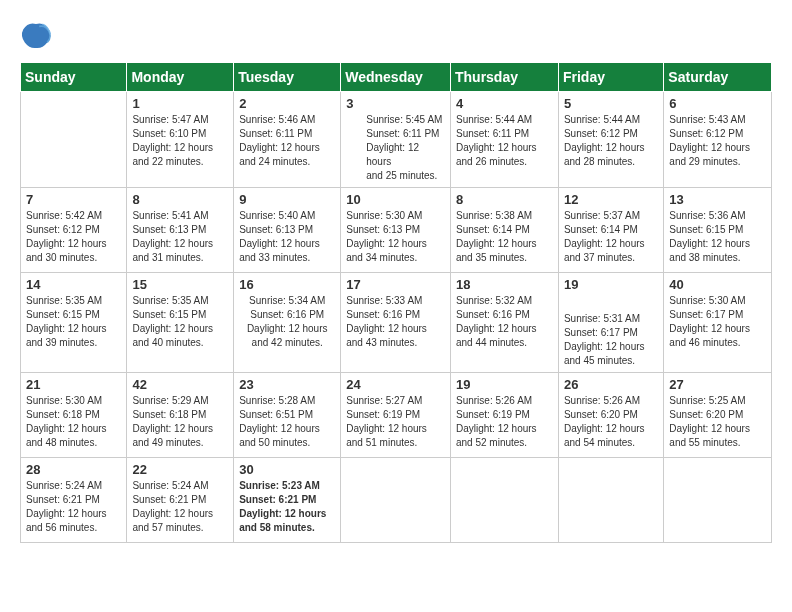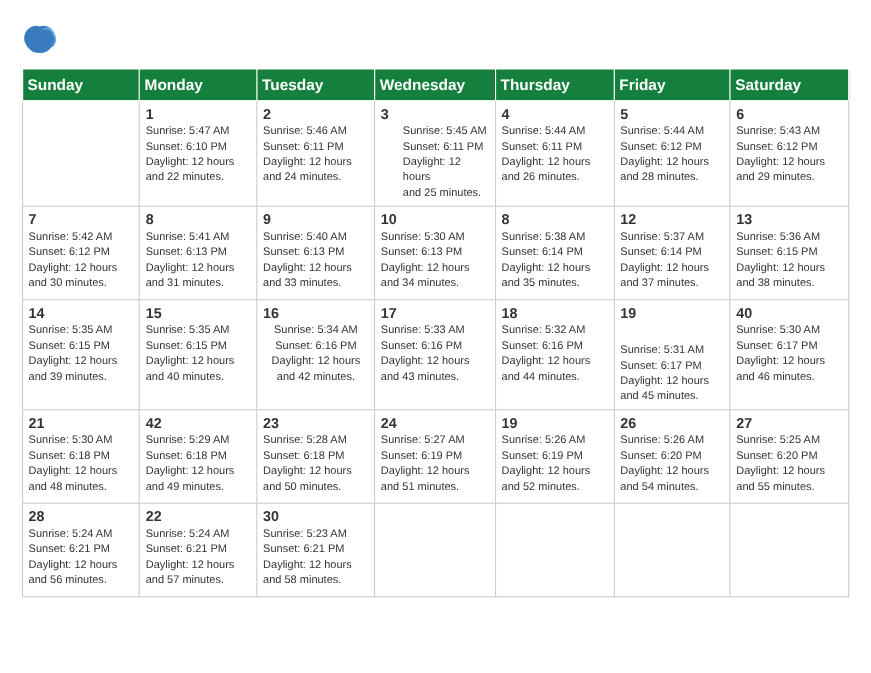--- a/index.html
+++ b/index.html
@@ -280,21 +280,21 @@
         <td>
           <span class="day-number">42</span>
           <div class="day-info" style="white-space: pre-line;">Sunrise: 5:29 AM
 Sunset: 6:18 PM
 Daylight: 12 hours
 and 49 minutes.</div>
         </td>
         <td>
           <span class="day-number">23</span>
           <div class="day-info" style="white-space: pre-line;">Sunrise: 5:28 AM
-Sunset: 6:18 PM
+Sunset: 6:51 PM
 Daylight: 12 hours
 and 50 minutes.</div>
         </td>
         <td>
           <span class="day-number">24</span>
           <div class="day-info" style="white-space: pre-line;">Sunrise: 5:27 AM
 Sunset: 6:19 PM
 Daylight: 12 hours
 and 51 minutes.</div>
         </td>
@@ -330,21 +330,21 @@
         </td>
         <td>
           <span class="day-number">22</span>
           <div class="day-info" style="white-space: pre-line;">Sunrise: 5:24 AM
 Sunset: 6:21 PM
 Daylight: 12 hours
 and 57 minutes.</div>
         </td>
         <td>
           <span class="day-number">30</span>
-          <div class="day-info" style="white-space: pre-line;">Sunrise: 5:23 AM
+          <div class="day-info" style="white-space: pre-line; font-weight: bold;">Sunrise: 5:23 AM
 Sunset: 6:21 PM
 Daylight: 12 hours
 and 58 minutes.</div>
         </td>
         <td class="empty-cell"></td>
         <td class="empty-cell"></td>
         <td class="empty-cell"></td>
         <td class="empty-cell"></td>
       </tr>
     </tbody>

